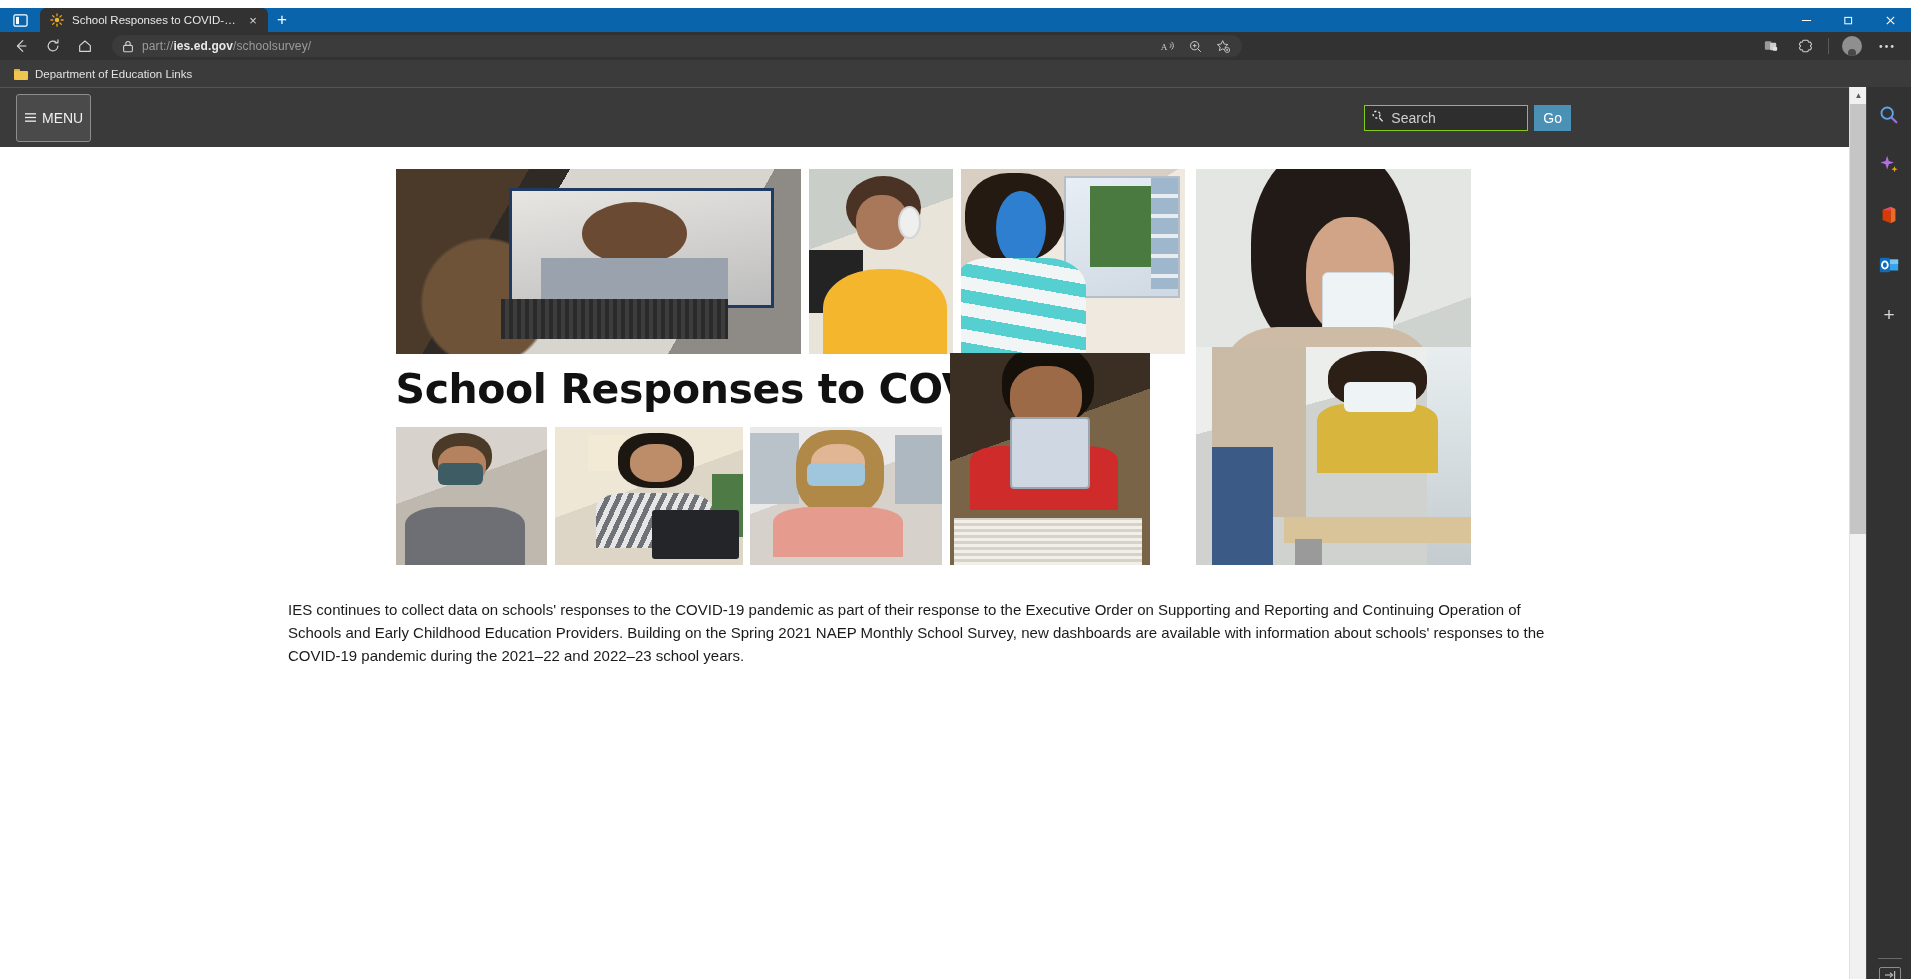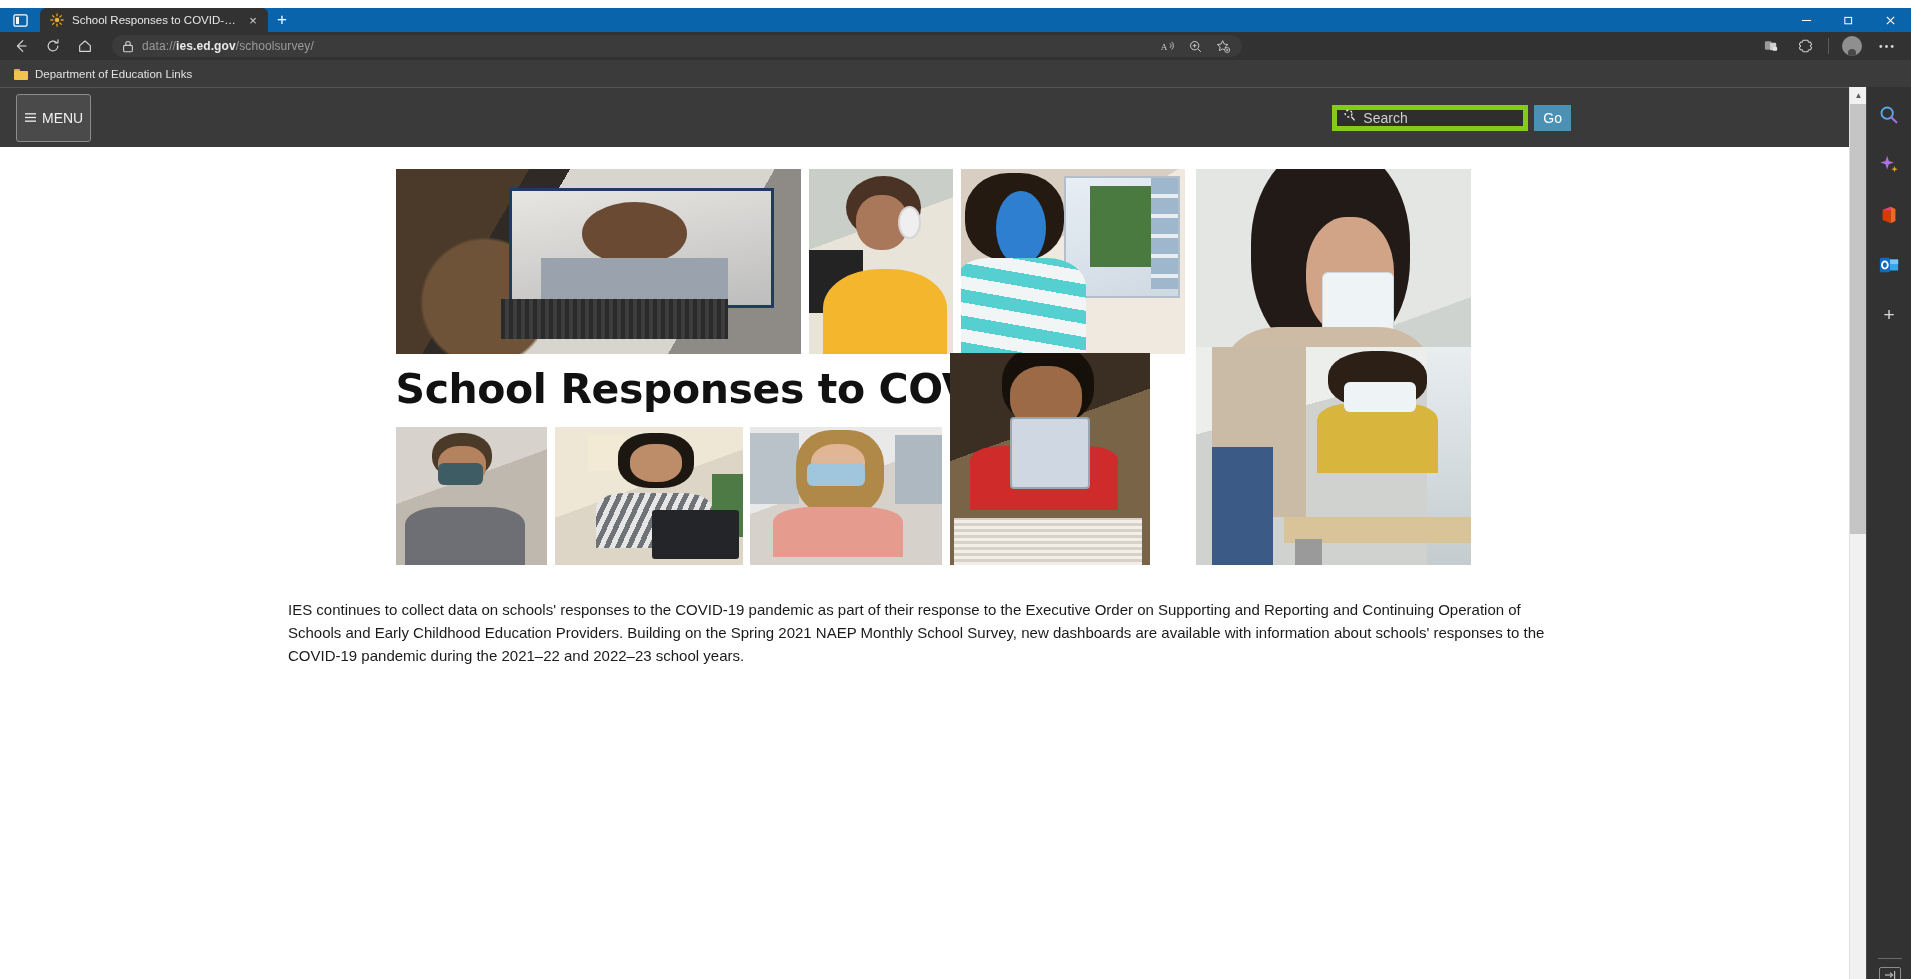--- a/index.html
+++ b/index.html
@@ -108,22 +108,22 @@
   .brand-sub div { font-size: 17.5px; font-weight: 700; }
   .brand-line1 { color: #f2f2f2; }
   .brand-line2 { color: #7ec5e8; }
   .menu-btn {
     margin-left: 16px; background: #4a4a4a; border: 1px solid #8d8d8d; border-radius: 3px;
     color: #f0f0f0; font-size: 14px; padding: 15px 7px; display: flex; align-items: center; gap: 5px;
     align-self: center;
   }
   .hdr-search { position: absolute; right: 295px; display: flex; align-items: center; gap: 6px; }
   .search-field {
-    width: 196px; height: 26px; background: #2e2e2e; border: 5px solid #84cc16;
-    display: flex; align-items: flex-end; padding-left: 7px; gap: 7px;
+    width: 164px; height: 26px; background: #2e2e2e; border: 1px solid #84cc16;
+    display: flex; align-items: center; padding-left: 7px; gap: 7px;
   }
   .search-field .magnifier { flex: 0 0 12px; }
   .search-ph { color: #cfcfcf; font-size: 14px; }
   .go-btn {
     height: 26px; padding: 0 9px; background: #4a91b5; color: #ffffff; font-size: 14px;
     display: flex; align-items: center; border: none;
   }
 
   
   .hero-wrap { padding-top: 22px; display: flex; justify-content: center; }
@@ -372,21 +372,21 @@
         </svg>
     </div>
 
     <div class="omnibox">
       <span class="lock">
         <svg width="12" height="13" viewBox="0 0 12 13">
             <rect x="1.6" y="5.4" width="8.8" height="6.4" rx="1.2" fill="none" stroke="#cfcfcf" stroke-width="1.1"></rect>
             <path d="M3.8 5.4 V3.7a2.2 2.2 0 0 1 4.4 0 V5.4" fill="none" stroke="#cfcfcf" stroke-width="1.1"></path>
           </svg>
       </span>
-      <span class="url"><span>data://</span><b>ies.ed.gov</b><span>/schoolsurvey/</span></span>
+      <span class="url"><span>part://</span><b>ies.ed.gov</b><span>/schoolsurvey/</span></span>
       <span class="omnibox-actions">
         <span class="omni-btn">
           <svg width="15" height="15" viewBox="0 0 18 18">
               <text x="1" y="13" font-size="11" font-family="Liberation Serif, serif" fill="#cfcfcf">A</text>
               <path d="M12 5.5a3.2 3.2 0 0 1 0 5" fill="none" stroke="#cfcfcf" stroke-width="1.1"></path>
               <path d="M14 3.5a6 6 0 0 1 0 9" fill="none" stroke="#cfcfcf" stroke-width="1.1"></path>
             </svg>
         </span>
         <span class="omni-btn">
           <svg width="15" height="15" viewBox="0 0 18 18">

